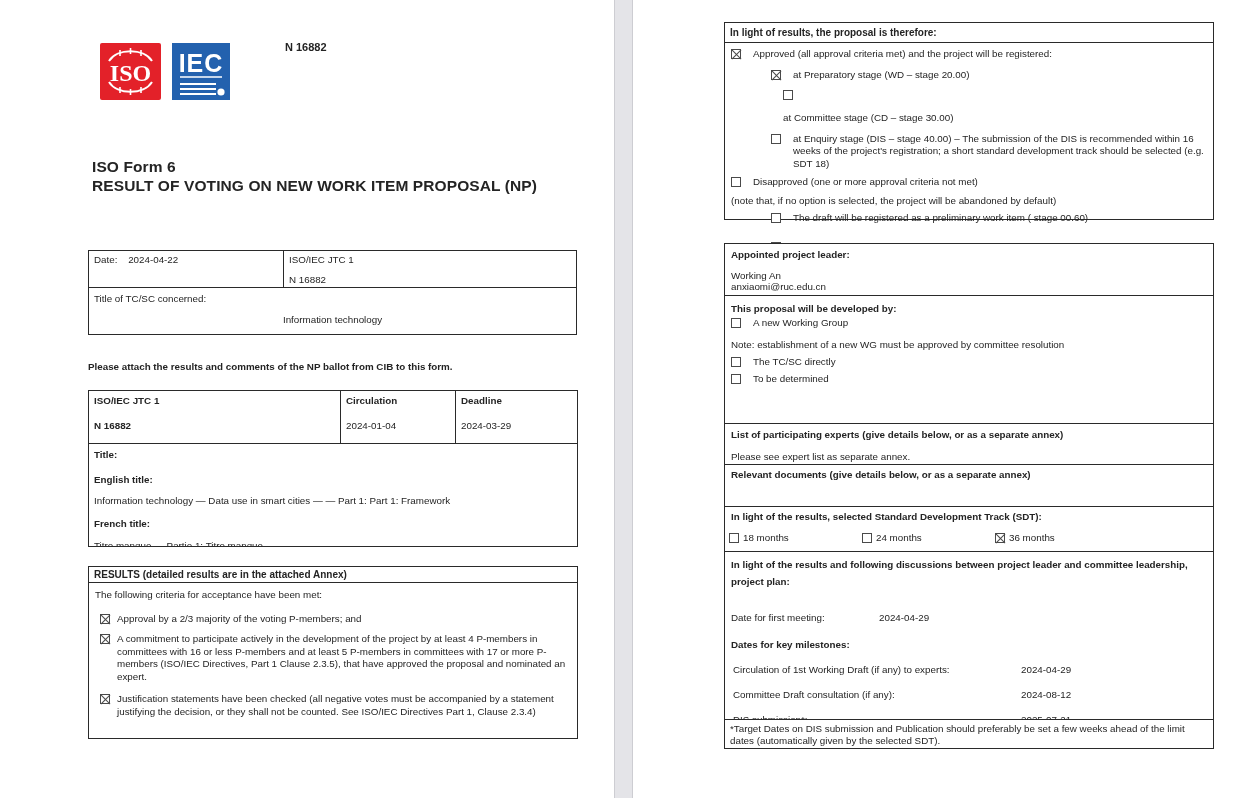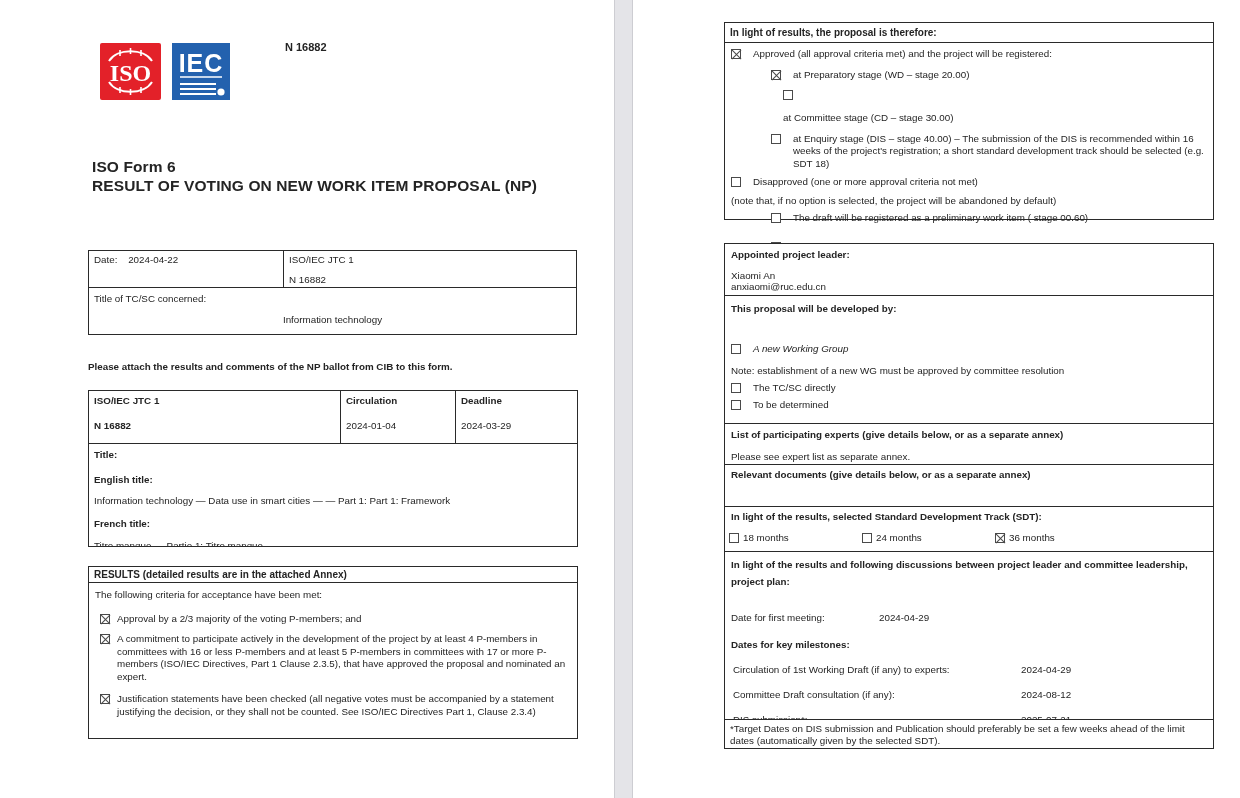--- a/index.html
+++ b/index.html
@@ -178,27 +178,27 @@
           <span class="cb"></span>
           <span>The project is abandoned.</span>
         </div>
       </div>
     </div>
 
     <div class="tbl t" style="left:91px;top:243px;width:490px;">
 
       <div class="sec" style="height:52px;padding:5px 6px;">
         <div class="b">Appointed project leader:</div>
-        <div style="margin-top:8px;line-height:11.5px;">Xiaomi An</div>
+        <div style="margin-top:8px;line-height:11.5px;">Working An</div>
         <div style="line-height:11.5px;">anxiaomi@ruc.edu.cn</div>
       </div>
 
       <div class="sec" style="height:128px;padding:7px 6px;">
         <div class="b">This proposal will be developed by:</div>
-        <div class="opt" style="margin-top:27px;font-style:italic;">
+        <div class="opt" style="margin-top:1px;">
           <span class="cb"></span>
           <span>A new Working Group</span>
         </div>
         <div style="margin-top:10px;">Note: establishment of a new WG must be approved by committee resolution</div>
         <div class="opt" style="margin-top:4px;">
           <span class="cb"></span>
           <span>The TC/SC directly</span>
         </div>
         <div class="opt" style="margin-top:5px;">
           <span class="cb"></span>

